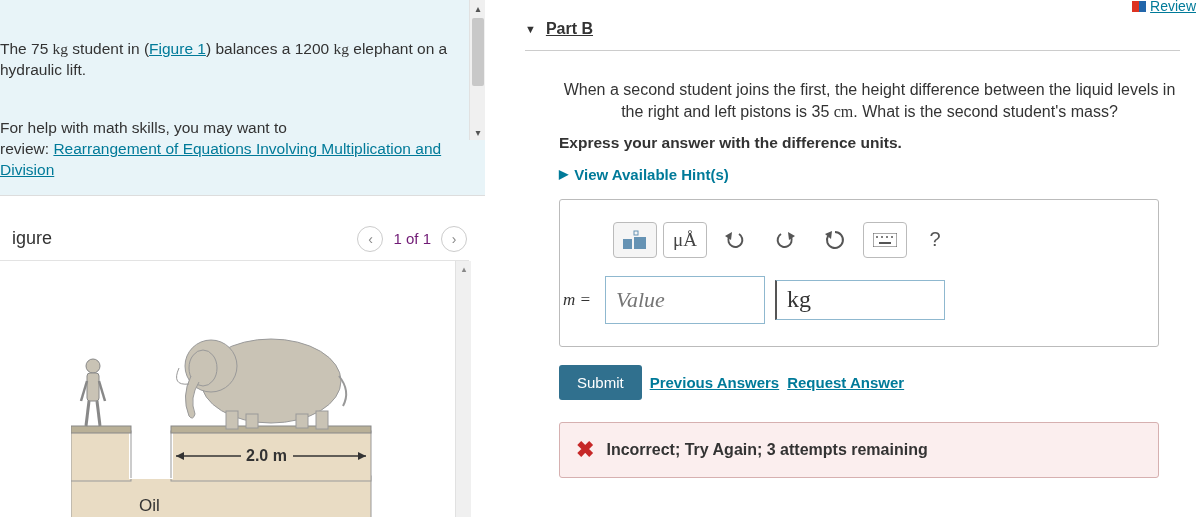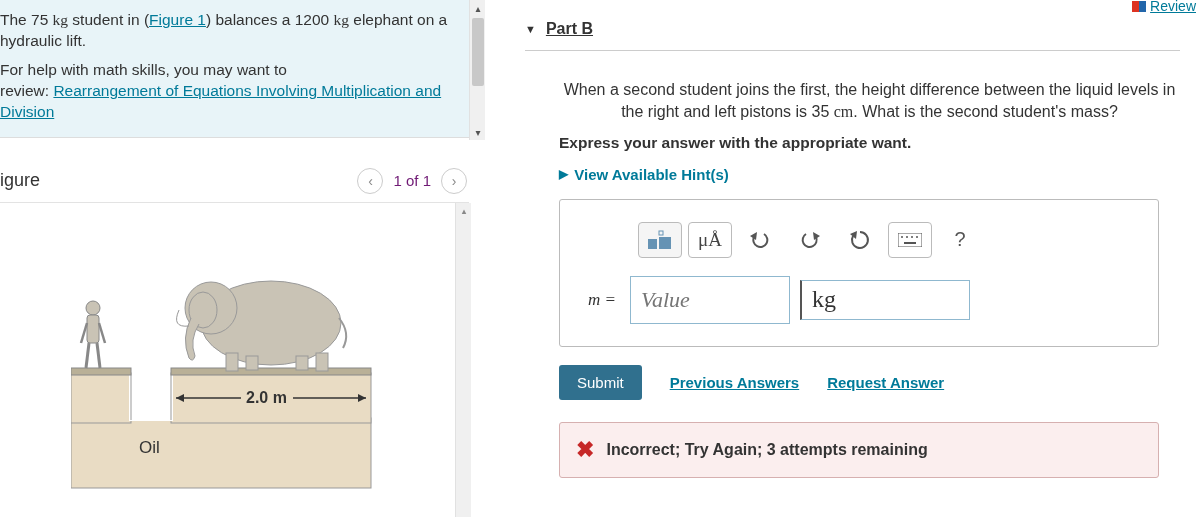--- a/index.html
+++ b/index.html
@@ -2,31 +2,31 @@
 <html><head>
 <meta charset="utf-8">
 <style>
 * { box-sizing: border-box; margin: 0; padding: 0; }
 body { font-family: Arial, Helvetica, sans-serif; font-size: 15px; color: #333; background: #fff; width: 1200px; height: 517px; overflow: hidden; position: relative; }
 .layout { display: flex; height: 100%; }
 .left-col { width: 485px; position: relative; }
 .right-col { flex: 1; padding: 12px 20px 0 40px; position: relative; }
 
 .problem-box { background: #e8f4f8; padding: 10px 18px 14px 0; border-bottom: 1px solid #ddd; }
-.problem-text { font-size: 15.5px; line-height: 1.35; color: #333; }
+.problem-text { font-size: 15.5px; line-height: 1.35; color: #333; margin-top: 29px; }
 .link { color: #007a99; text-decoration: underline; cursor: pointer; }
 .spacer { height: 8px; }
 .unit { font-family: Georgia, serif; }
 
 .scroll-track { position: absolute; right: 0; top: 0; width: 16px; height: 140px; background: #f0f0f0; border-left:1px solid #e1e1e1; }
 .scroll-arrow { width:16px; height:16px; display:flex; align-items:center; justify-content:center; color:#555; position:absolute; font-size:10px;}
 .scroll-arrow.up{top:0;} .scroll-arrow.down{bottom:0;}
 .scroll-thumb { position:absolute; left:2px; top:18px; width:12px; height:68px; background:#c8c8c8; border-radius:2px;}
 
-.figure-header { display:flex; align-items:center; justify-content:space-between; padding: 30px 18px 8px 0; }
+.figure-header { display:flex; align-items:center; justify-content:space-between; padding: 30px 18px 8px 12px; }
 .figure-title { font-size: 18px; font-weight: normal; color:#333;}
 .pager { display:flex; align-items:center; gap:6px; }
 .pager-btn { width:26px; height:26px; border:1px solid #ccc; border-radius:50%; background:#fff; display:flex; align-items:center; justify-content:center; color:#888; font-size:14px; cursor:pointer;}
 .pager-text { font-size:15px; color:#701a75; padding:0 4px;}
 
 .figure-area { border-top:1px solid #e3e3e3; margin-right:16px; position:relative; height:320px; padding:10px 0;}
 .fig-scroll { position:absolute; right:-2px; top:0; width:16px; height:100%; background:#f0f0f0; border-left:1px solid #e1e1e1;}
 .fig-scroll-up{position:absolute;top:0;width:16px;height:16px;display:flex;align-items:center;justify-content:center;font-size:9px;color:#888;}
 
 .fig-svg-wrap{ padding:25px 20px 0 71px;}
@@ -38,33 +38,33 @@
 .part-header{ display:flex; align-items:center; gap:10px; padding:8px 0 12px; border-bottom:1px solid #ccc;}
 .part-caret{font-size:11px; color:#333;}
 .part-title{ font-weight:bold; font-size:16px;text-decoration:underline;}
 
 .question-body{ padding:28px 0 0 34px; }
 .qtext{ font-size:16px; line-height:1.4; margin-bottom:10px;text-align:center;}
 .qbold{ font-weight:bold; font-size:15.5px; margin-bottom:14px;}
 .hints-row{ color:#007a99; font-weight:bold; font-size:15px; cursor:pointer; display:flex; align-items:center; gap:6px; margin-bottom:16px;}
 .hints-caret{font-size:12px;}
 
-.answer-panel{ border:1px solid #bbb; border-radius:3px; padding:22px 28px; margin-bottom:18px; max-width:600px;}
+.answer-panel{ border:1px solid #bbb; border-radius:3px; padding:22px 3px; margin-bottom:18px; max-width:600px;}
 .tool-row{ display:flex; gap:6px; margin:0 0 18px 50px; align-items:center;}
 .tool-btn{ width:44px; height:36px; border:1px solid #bbb; border-radius:4px; background:#fff; display:flex; align-items:center; justify-content:center; cursor:pointer; color:#555; font-size:16px;}
 .tool-btn.templates{background:#f5f5f5;}
 .tool-mu{ font-family:Georgia,serif; font-size:19px; color:#444;}
 
 .input-row{ display:flex; align-items:center; gap:10px;}
 .var-label{ font-style:italic; font-family:Georgia,serif; font-size:17px; padding-right:4px;}
 .val-input{ width:160px; height:48px; border:1px solid #8fb8cf; font-size:22px; font-style:italic; font-family:Georgia,serif; color:#999; padding:0 10px; }
 .unit-box{ width:170px; height:40px; border:1px solid #8fb8cf; font-size:24px; font-family:Georgia,serif; color:#333; padding:0 10px; display:flex; align-items:center;}
 .unit-box.sep{border-left:2px solid #555;}
 
-.submit-row{display:flex; align-items:center; gap:28px; margin-bottom:22px;}
+.submit-row{display:flex; align-items:center; gap:8px; margin-bottom:22px;}
 .submit-btn{ background:#30708e; color:#fff; border:none; border-radius:3px; padding:9px 18px; font-size:15px; cursor:pointer;}
 .link-btn{ color:#007a99; text-decoration:underline; font-size:15px; font-weight:bold; cursor:pointer;}
 
 .feedback-box{ border:1px solid #d6b0b0; background:#fbeeee; border-radius:3px; padding:14px 16px; display:flex; align-items:center; gap:12px; max-width:600px;}
 .fb-x{ color:#c62828; font-size:22px; font-weight:bold;}
 .fb-text{ font-weight:bold; font-size:16px; color:#333;text-align:right;}
 </style>
 </head>
 <body>
 
@@ -150,21 +150,21 @@
 
     <div class="part-header">
       <span class="part-caret">▼</span>
       <span class="part-title">Part B</span>
     </div>
 
     <div class="question-body">
       <div class="qtext">
         <span>When a second student joins the first, the height difference between the liquid levels in the right and left pistons is 35 </span><span class="unit">cm</span><span>. What is the second student's mass?</span>
       </div>
-      <div class="qbold">Express your answer with the appropriate want.</div>
+      <div class="qbold">Express your answer with the difference units.</div>
       <div class="hints-row">
         <span class="hints-caret">▶</span>
         <span>View Available Hint(s)</span>
       </div>
 
       <div class="answer-panel">
         <div class="tool-row">
           <div class="tool-btn templates">
             <svg width="28" height="22">
                 <rect x="2" y="10" width="9" height="10" fill="#6693b4"></rect>

